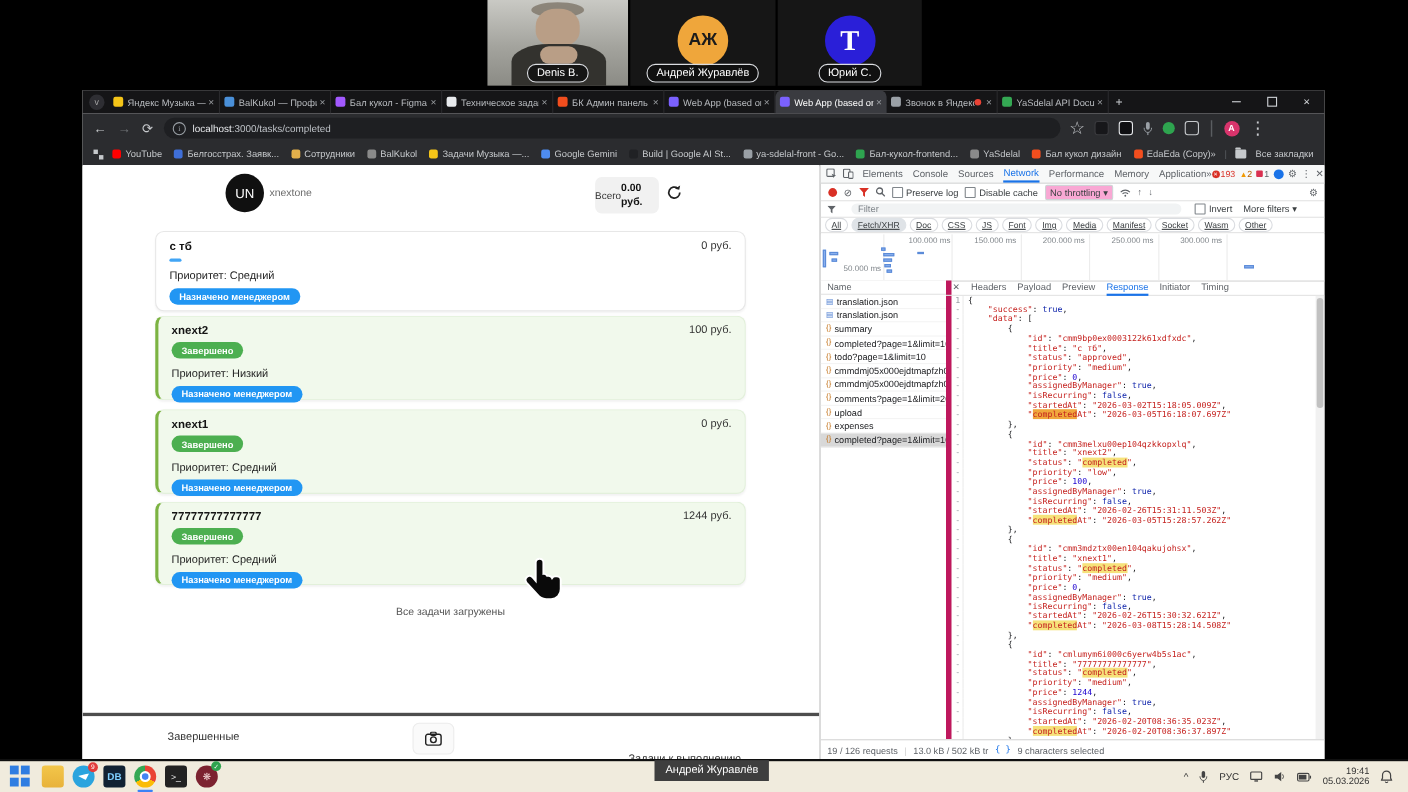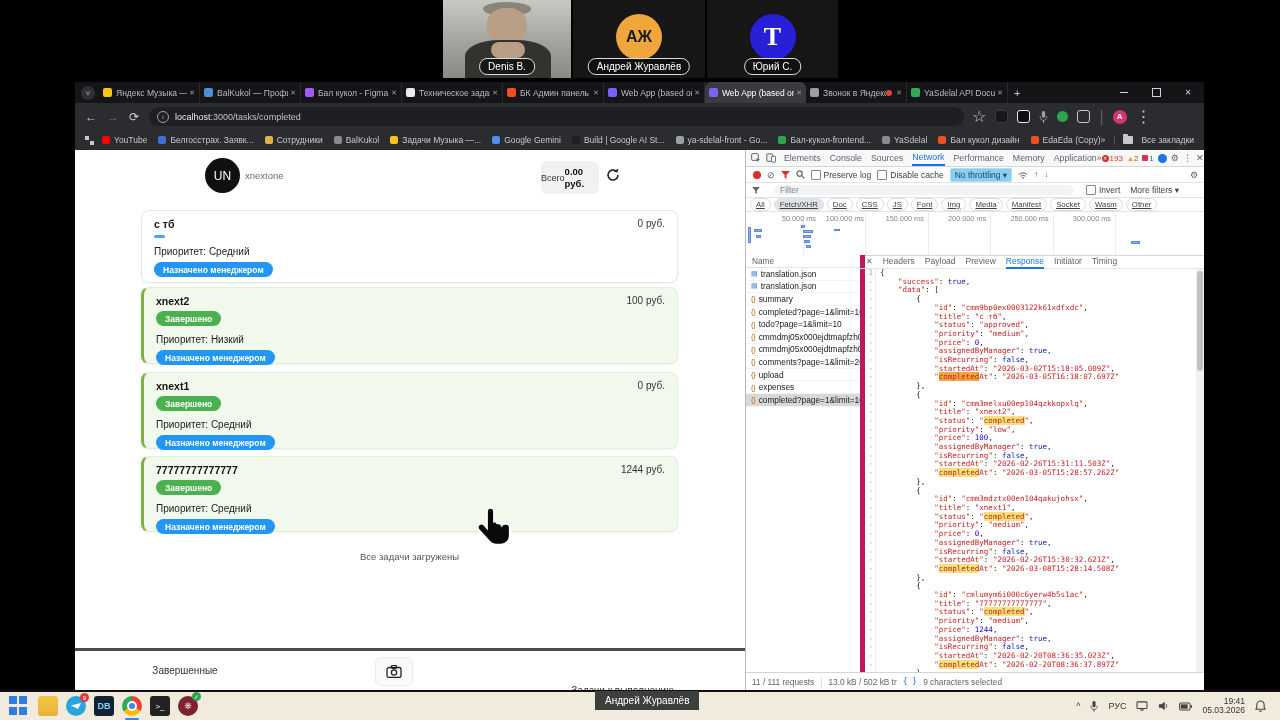--- a/index.html
+++ b/index.html
@@ -103,21 +103,21 @@
   .bdgiss{display:flex;align-items:center;gap:1px;font-size:8px;color:#5f6368;}
   .sqpink{width:6px;height:6px;background:#d93050;border-radius:1px;}
   .bluec{width:9px;height:9px;border-radius:50%;background:#1a73e8;}
   .dtgear,.dtkebab,.dtclose{color:#5f6368;font-size:9px;}
   .dtrow2{position:absolute;left:0;top:17px;width:100%;height:15px;display:flex;align-items:center;
       border-bottom:1px solid #e3e3e3;gap:6px;}
   .rec{width:8px;height:8px;border-radius:50%;background:#d93025;margin-left:7px;}
   .clr{color:#5f6368;font-size:9px;}
   .chk{display:flex;align-items:center;gap:3px;color:#3c4043;font-size:8.5px;}
   .box{width:8px;height:8px;border:1px solid #80868b;border-radius:1px;background:#fff;}
-  .throttle{border:1px solid #d0d3d6;border-radius:2px;padding:1px 4px;font-size:8.5px;color:#3c4043;background:#7dd3fc;}
+  .throttle{border:1px solid #d0d3d6;border-radius:2px;padding:1px 4px;font-size:8.5px;color:#3c4043;background:#f9a8d4;}
   .arr{color:#5f6368;font-size:8px;}
   .gearright{margin-left:auto;margin-right:6px;}
   .dtrow3{position:absolute;left:0;top:33px;width:100%;height:14px;display:flex;align-items:center;
       border-bottom:1px solid #e3e3e3;}
   .filterin{margin-left:14px;width:288px;height:10px;background:#f1f3f4;border:none;border-radius:6px;
       font-size:8.5px;padding:0 6px;color:#202124;outline:none;}
   .filterin::placeholder{color:#80868b;}
   .morefilters{font-size:8.5px;color:#3c4043;margin-left:10px;white-space:nowrap;}
   .dtrow4{position:absolute;left:0;top:48px;width:100%;height:14px;display:flex;align-items:center;gap:3px;
       border-bottom:1px solid #e3e3e3;padding-left:4px;box-sizing:border-box;text-decoration:underline;}
@@ -496,21 +496,21 @@
             <span class="chip">Img</span>
             <span class="chip">Media</span>
             <span class="chip">Manifest</span>
             <span class="chip">Socket</span>
             <span class="chip">Wasm</span>
             <span class="chip">Other</span>
           </div>
 
         <div class="overview" id="overview">
             <div class="gline" style="left: 57px;"></div>
-            <div class="gtick" style="left: 72px;">50.000 ms</div>
+            <div class="gtick" style="left: 57px; margin-top: 25px;">50.000 ms</div>
             <div class="gline" style="left: 119.4px;"></div>
             <div class="gtick" style="left: 120px; text-align: right;">100.000 ms</div>
             <div class="gline" style="left: 181.8px;"></div>
             <div class="gtick" style="left: 179.8px;">150.000 ms</div>
             <div class="gline" style="left: 244.2px;"></div>
             <div class="gtick" style="left: 242.2px;">200.000 ms</div>
             <div class="gline" style="left: 306.6px;"></div>
             <div class="gtick" style="left: 304.6px;">250.000 ms</div>
             <div class="gline" style="left: 369px;"></div>
             <div class="gtick" style="left: 367px;">300.000 ms</div>
@@ -636,21 +636,21 @@
               <div class="cl"><span class="gut">-</span><span class="code"><span class="p">            </span><span class="k">"</span><span class="k">startedAt</span><span class="k">"</span><span class="p">: </span><span class="s">"</span><span class="s">2026-02-20T08:36:35.023Z</span><span class="s">"</span><span class="p">,</span></span></div>
               <div class="cl"><span class="gut">-</span><span class="code"><span class="p">            </span><span class="k">"</span><span class="k m1">completed</span><span class="k">At</span><span class="k">"</span><span class="p">: </span><span class="s">"</span><span class="s">2026-02-20T08:36:37.897Z</span><span class="s">"</span></span></div>
               <div class="cl"><span class="gut">-</span><span class="code"><span class="p">        </span><span class="p">}</span></span></div>
             </div>
           <div class="vscroll">
               <div class="vthumb"></div>
             </div>
         </div>
 
         <div class="dtstatus">
-          <span>11 / 111 requests</span>
+          <span>19 / 126 requests</span>
           <span class="sep">|</span>
           <span>13.0 kB / 502 kB tr</span>
           <span class="curly">{ }</span>
           <span>9 characters selected</span>
         </div>
       </div>
     </div>
   </div>
 
   <div class="taskbar">

